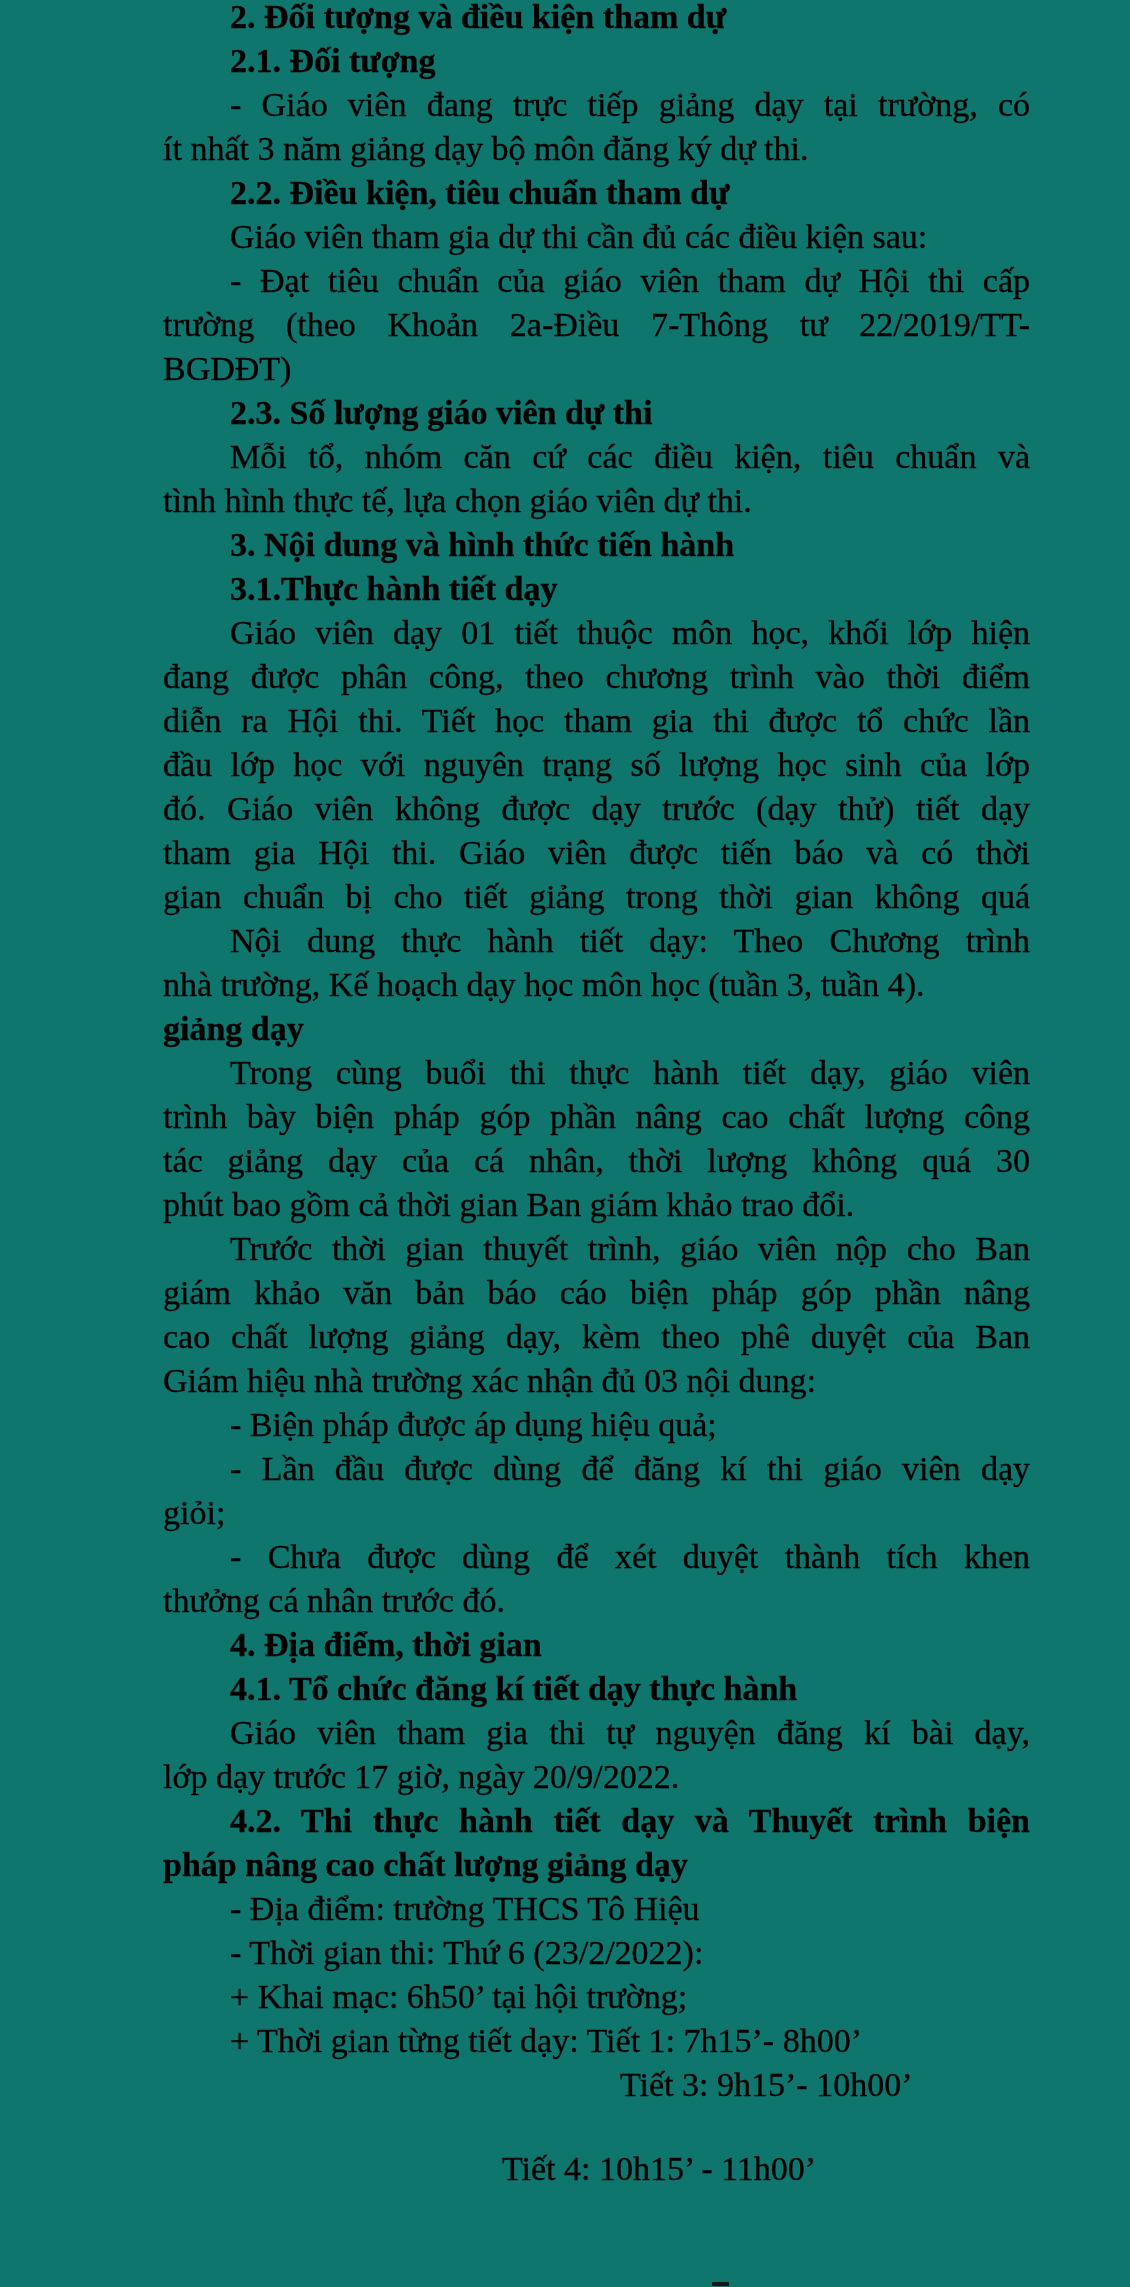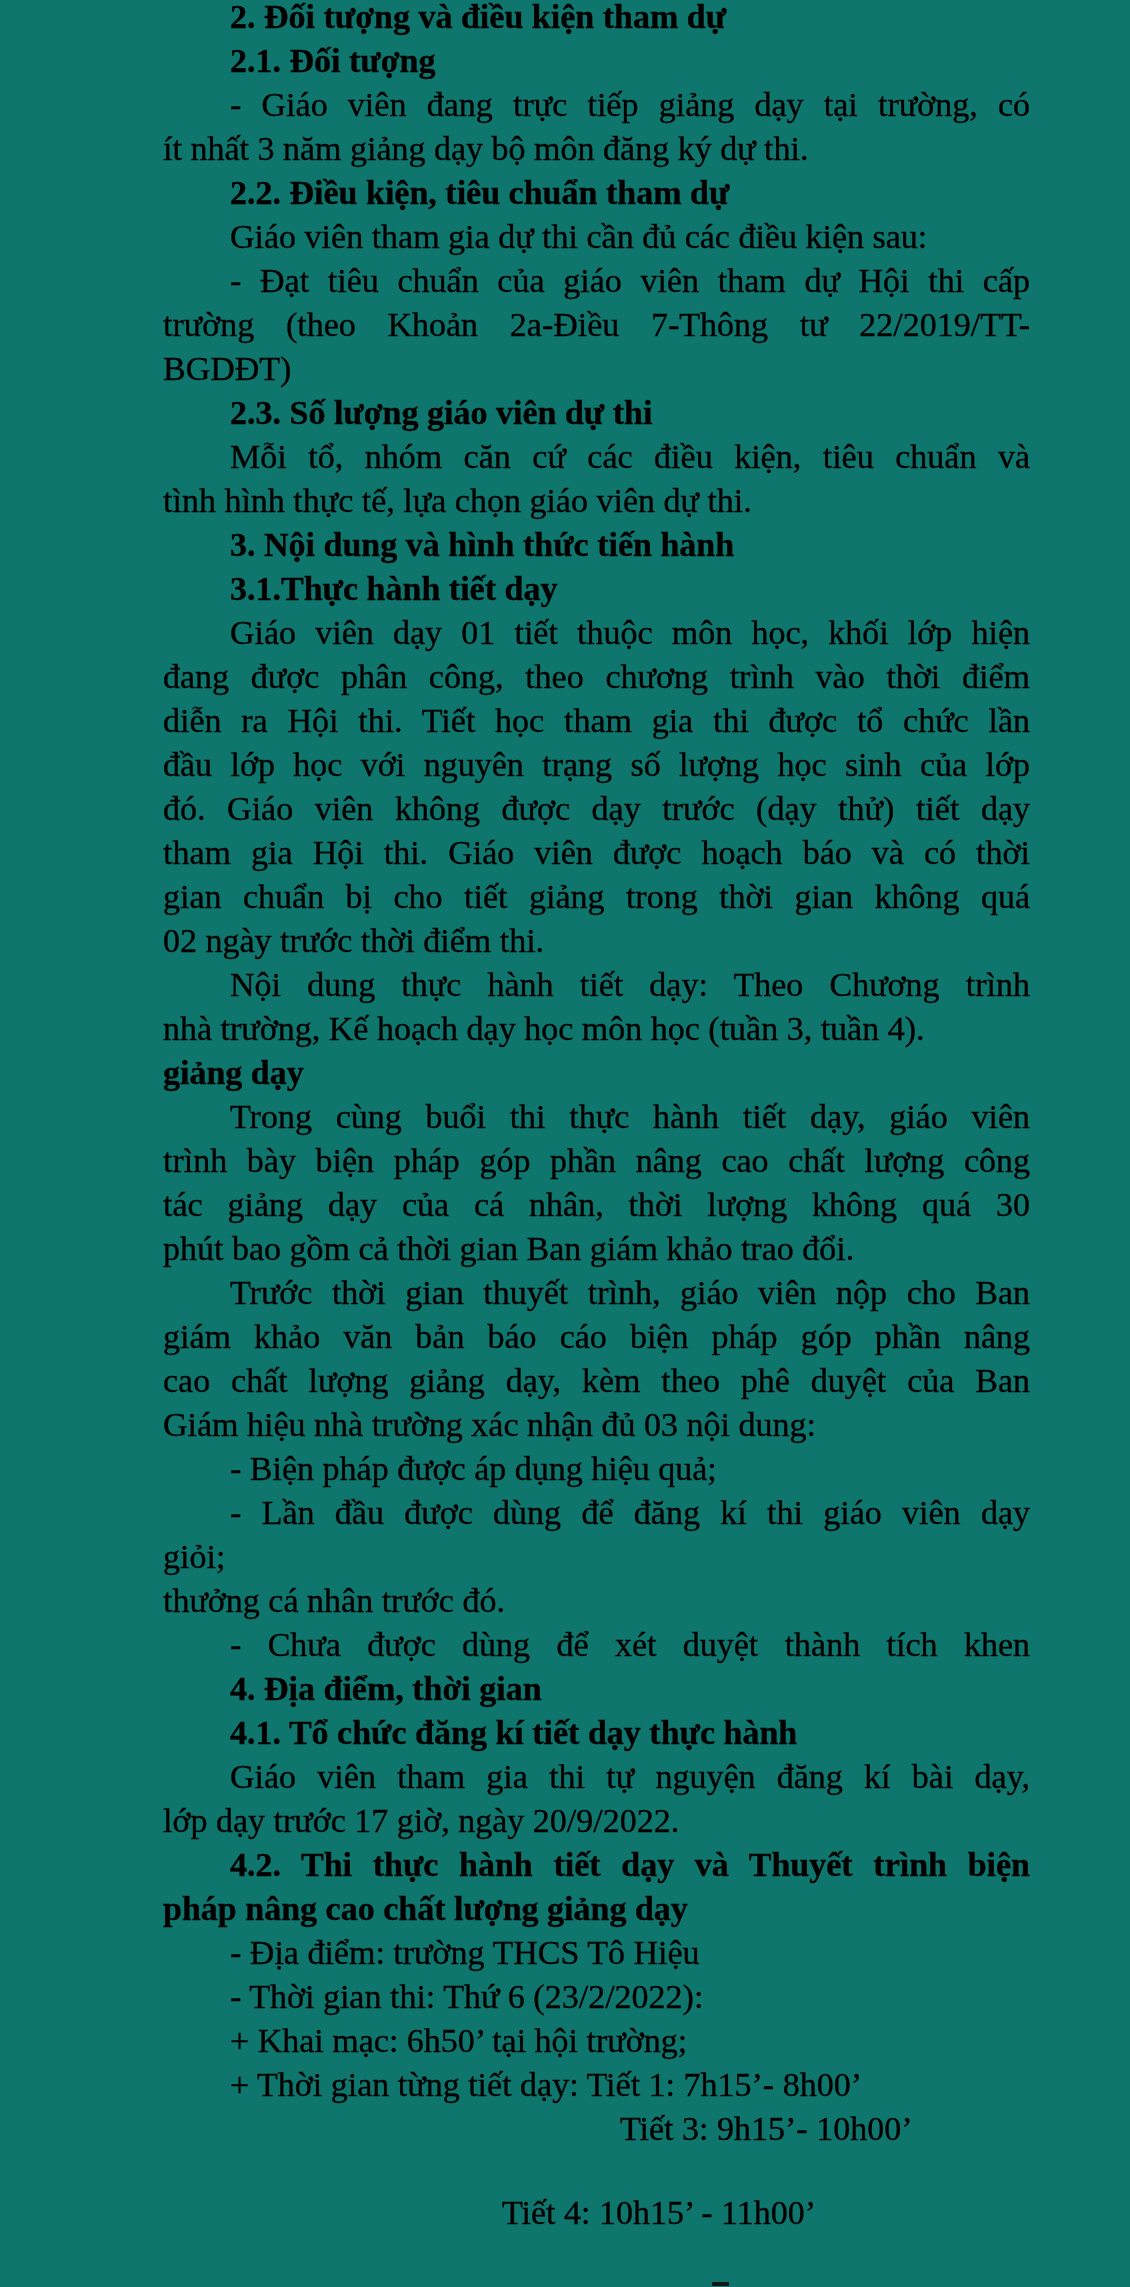--- a/index.html
+++ b/index.html
@@ -64,39 +64,38 @@
       <div class="line indent"><span class="bold italic">2.3. Số lượng giáo viên dự thi</span></div>
       <div class="line justify indent"><span>Mỗi tổ, nhóm căn cứ các điều kiện, tiêu chuẩn và</span></div>
       <div class="line"><span>tình hình thực tế, lựa chọn giáo viên dự thi.</span></div>
       <div class="line indent"><span class="bold">3. Nội dung và hình thức tiến hành</span></div>
       <div class="line indent"><span class="bold italic">3.1.Thực hành tiết dạy</span></div>
       <div class="line justify indent"><span>Giáo viên dạy 01 tiết thuộc môn học, khối lớp hiện</span></div>
       <div class="line justify"><span>đang được phân công, theo chương trình vào thời điểm</span></div>
       <div class="line justify"><span>diễn ra Hội thi. Tiết học tham gia thi được tổ chức lần</span></div>
       <div class="line justify"><span>đầu lớp học với nguyên trạng số lượng học sinh của lớp</span></div>
       <div class="line justify"><span>đó. Giáo viên không được dạy trước </span><span class="italic">(dạy thử)</span><span> tiết dạy</span></div>
-      <div class="line justify"><span>tham gia Hội thi. Giáo viên được hoạch báo và có thời</span></div>
+      <div class="line justify"><span>tham gia Hội thi. Giáo viên được tiến báo và có thời</span></div>
       <div class="line justify"><span>gian chuẩn bị cho tiết giảng trong thời gian không quá</span></div>
-      <div class="line"><span>02 ngày trước thời điểm thi.</span></div>
       <div class="line justify indent"><span>Nội dung thực hành tiết dạy: Theo Chương trình</span></div>
       <div class="line"><span>nhà trường, Kế hoạch dạy học môn học </span><span class="italic">(tuần 3, tuần 4</span><span>).</span></div>
       <div class="line"><span class="bold italic">giảng dạy</span></div>
       <div class="line justify indent"><span>Trong cùng buổi thi thực hành tiết dạy, giáo viên</span></div>
       <div class="line justify"><span>trình bày biện pháp góp phần nâng cao chất lượng công</span></div>
       <div class="line justify"><span>tác giảng dạy của cá nhân, thời lượng không quá 30</span></div>
       <div class="line"><span>phút bao gồm cả thời gian Ban giám khảo trao đổi.</span></div>
       <div class="line justify indent"><span>Trước thời gian thuyết trình, giáo viên nộp cho Ban</span></div>
       <div class="line justify"><span>giám khảo văn bản báo cáo biện pháp góp phần nâng</span></div>
       <div class="line justify"><span>cao chất lượng giảng dạy, kèm theo phê duyệt của Ban</span></div>
       <div class="line"><span>Giám hiệu nhà trường xác nhận đủ 03 nội dung:</span></div>
       <div class="line indent"><span>- Biện pháp được áp dụng hiệu quả;</span></div>
       <div class="line justify indent"><span>- Lần đầu được dùng để đăng kí thi giáo viên dạy</span></div>
       <div class="line"><span>giỏi;</span></div>
+      <div class="line justify indent"><span>- Chưa được dùng để xét duyệt thành tích khen</span></div>
       <div class="line"><span>thưởng cá nhân trước đó.</span></div>
-      <div class="line justify indent"><span>- Chưa được dùng để xét duyệt thành tích khen</span></div>
       <div class="line indent"><span class="bold">4. Địa điểm, thời gian</span></div>
       <div class="line indent"><span class="bold">4.1. Tổ chức đăng kí tiết dạy thực hành</span></div>
       <div class="line justify indent"><span>Giáo viên tham gia thi tự nguyện đăng kí bài dạy,</span></div>
       <div class="line"><span>lớp dạy trước 17 giờ, ngày 20/9/2022.</span></div>
       <div class="line justify indent"><span class="bold">4.2. Thi thực hành tiết dạy và Thuyết trình biện</span></div>
       <div class="line"><span class="bold">pháp nâng cao chất lượng giảng dạy</span></div>
       <div class="line indent"><span>- Địa điểm: trường THCS Tô Hiệu</span></div>
       <div class="line indent"><span>- Thời gian thi: Thứ 6 (23/2/2022):</span></div>
       <div class="line indent"><span>+ Khai mạc: 6h50’ tại hội trường;</span></div>
       <div class="line indent"><span>+ Thời gian từng tiết dạy: Tiết 1: 7h15’- 8h00’</span></div>

